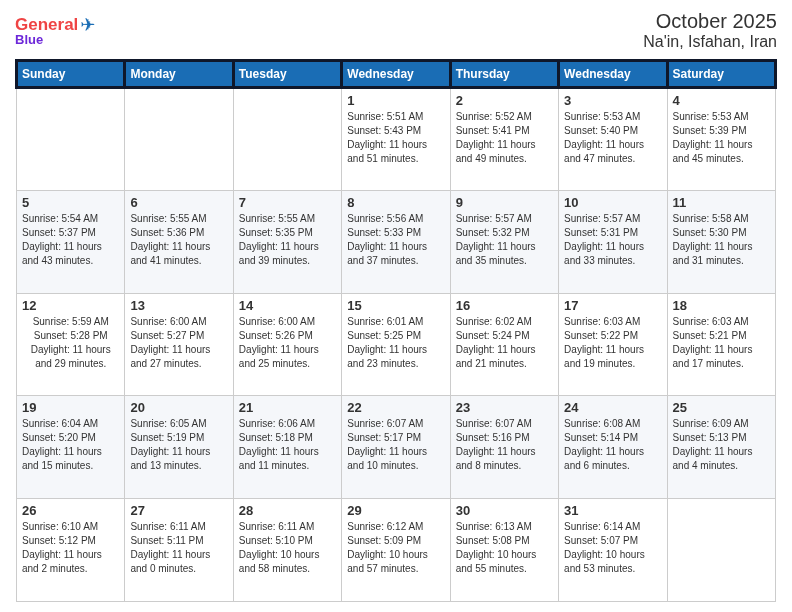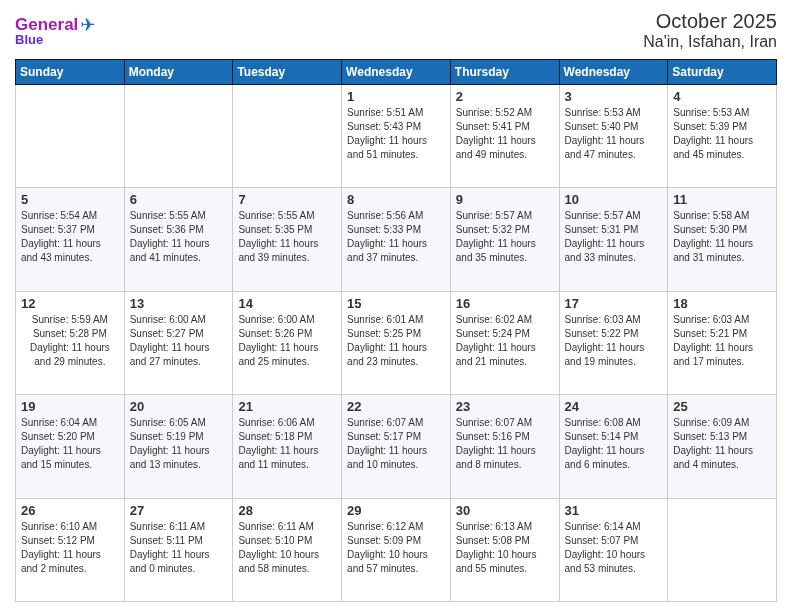--- a/index.html
+++ b/index.html
@@ -48,21 +48,21 @@
       width: 100%;
       table-layout: fixed;
     }
     .calendar thead tr th {
       background-color: #1a6db5;
       color: #fff;
       font-size: 12px;
       font-weight: bold;
       padding: 5px 4px;
       text-align: left;
-      border: 1px solid #0f172a;
+      border: 3px solid #0f172a;
     }
     .calendar tbody tr td {
       border: 1px solid #ccc;
       vertical-align: top;
       padding: 4px 5px;
       font-size: 10.5px;
       color: #333;
       background: #fff;
       height: 88px;
     }
@@ -85,21 +85,21 @@
     }
   </style>
 </head>
 <body>
 
 <div class="page">
   <div class="header">
     <div class="logo">
       <div style="display:flex;flex-direction:column;align-items:flex-start;">
         <div style="display:flex;align-items:center;gap:2px;">
-          <span style="font-size:17px;font-weight:bold;color:#a21caf;">General</span>
+          <span style="font-size:17px;font-weight:bold;color:#ef4444;">General</span>
           <span style="color:#1a6db5;font-size:18px;">✈</span>
         </div>
         <span style="font-size:13px;font-weight:bold;color:#6d28d9;margin-top:-4px;">Blue</span>
       </div>
     </div>
     <div class="title-block">
       <h1>October 2025</h1>
       <h2>Na'in, Isfahan, Iran</h2>
     </div>
   </div>

